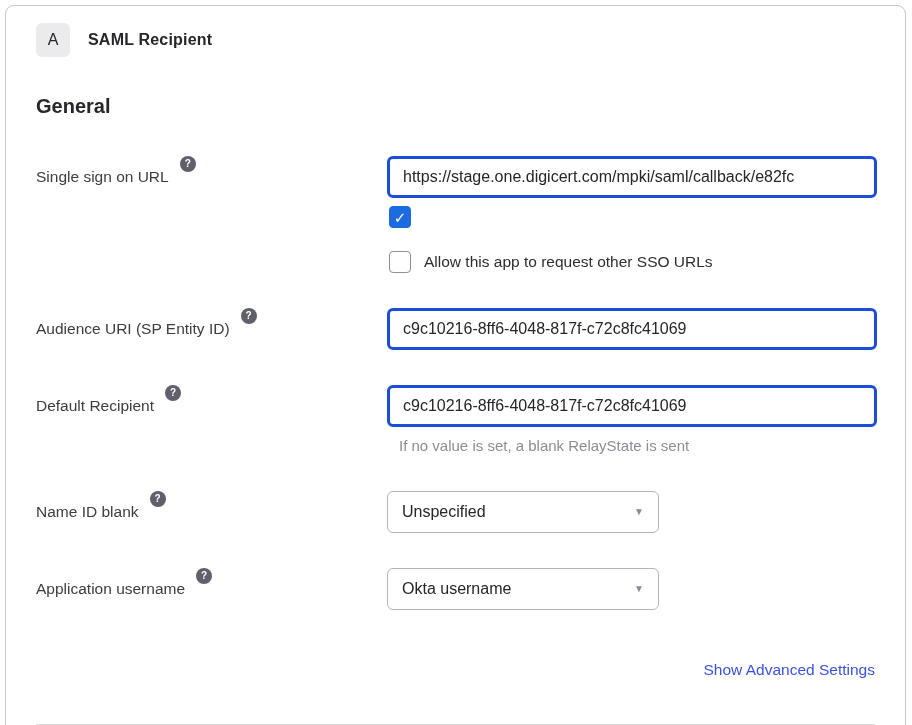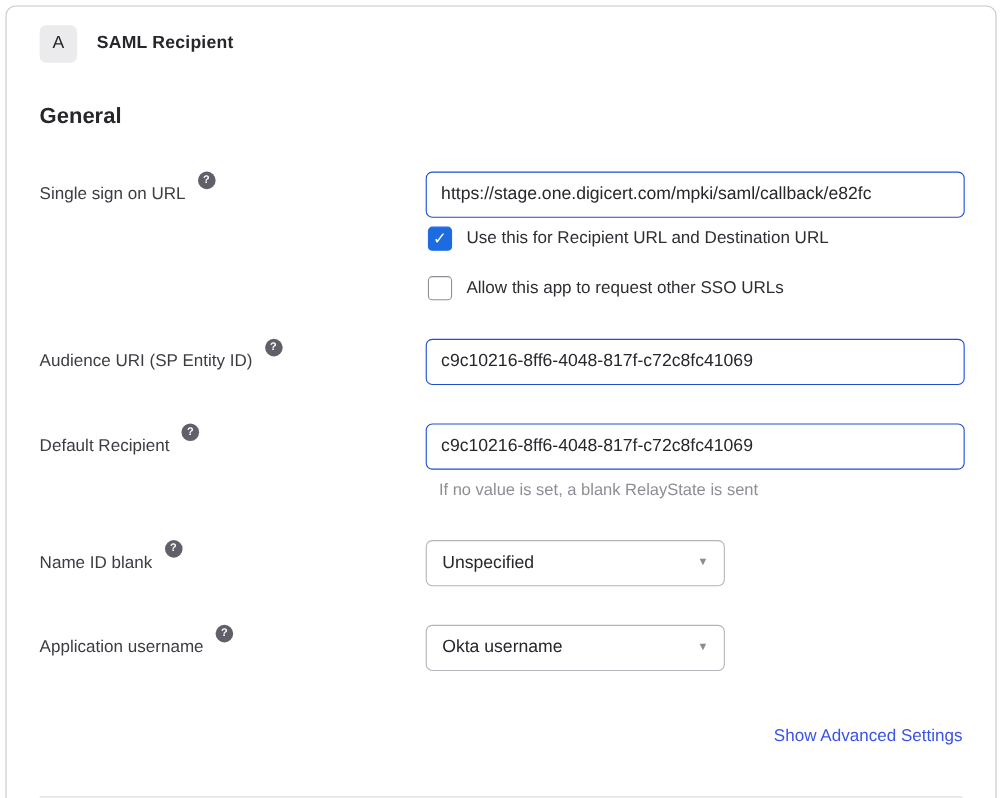--- a/index.html
+++ b/index.html
@@ -61,21 +61,21 @@
     color: #ffffff;
     font-size: 10px;
     font-weight: 700;
     display: inline-flex;
     align-items: center; justify-content: center;
     flex: 0 0 16px;
     cursor: default;
   }
   .text-input {
     width: 490px; height: 42px;
-    border: 1px solid #1d4ed8;
+    border: 3px solid #1d4ed8;
     border-radius: 6px;
     background: #ffffff;
     font-family: "Liberation Sans", "DejaVu Sans", sans-serif;
     font-size: 16px;
     color: #26262b;
     padding: 0 13px;
     outline: none;
   }
   .select-box {
     width: 272px; height: 42px;
@@ -173,21 +173,20 @@
       <span>Single sign on URL</span>
       <span class="help-icon">?</span>
     </div>
     <div>
       <input type="text" class="text-input" value="https://stage.one.digicert.com/mpki/saml/callback/e82fc" style="">
       <div class="checkbox-group">
         <div class="checkbox-row">
           <div class="checkbox checked">
             <span class="check-glyph">✓</span>
           </div>
-          <span class="checkbox-label">Use this for Recipient URL and Destination URL</span>
         </div>
         <div class="checkbox-row">
           <div class="checkbox">
             <span class="check-glyph">✓</span>
           </div>
           <span class="checkbox-label">Allow this app to request other SSO URLs</span>
         </div>
       </div>
     </div>
   </div>

